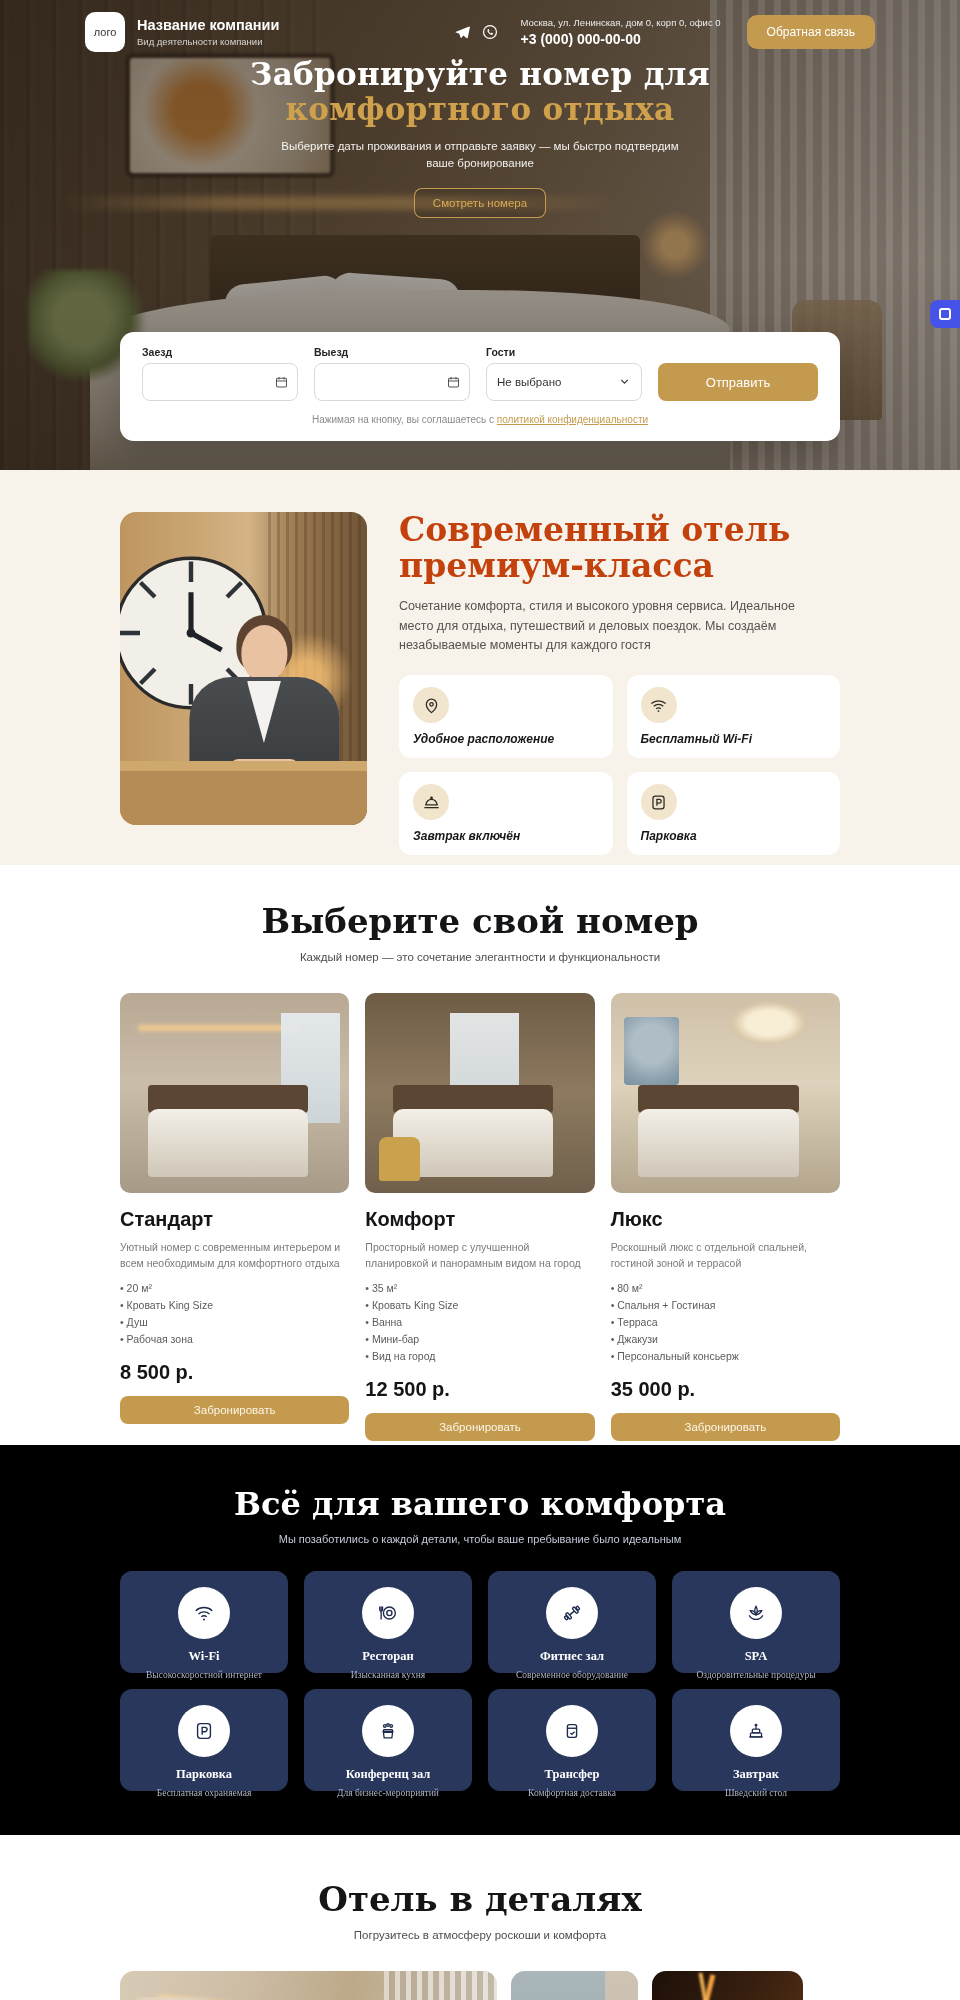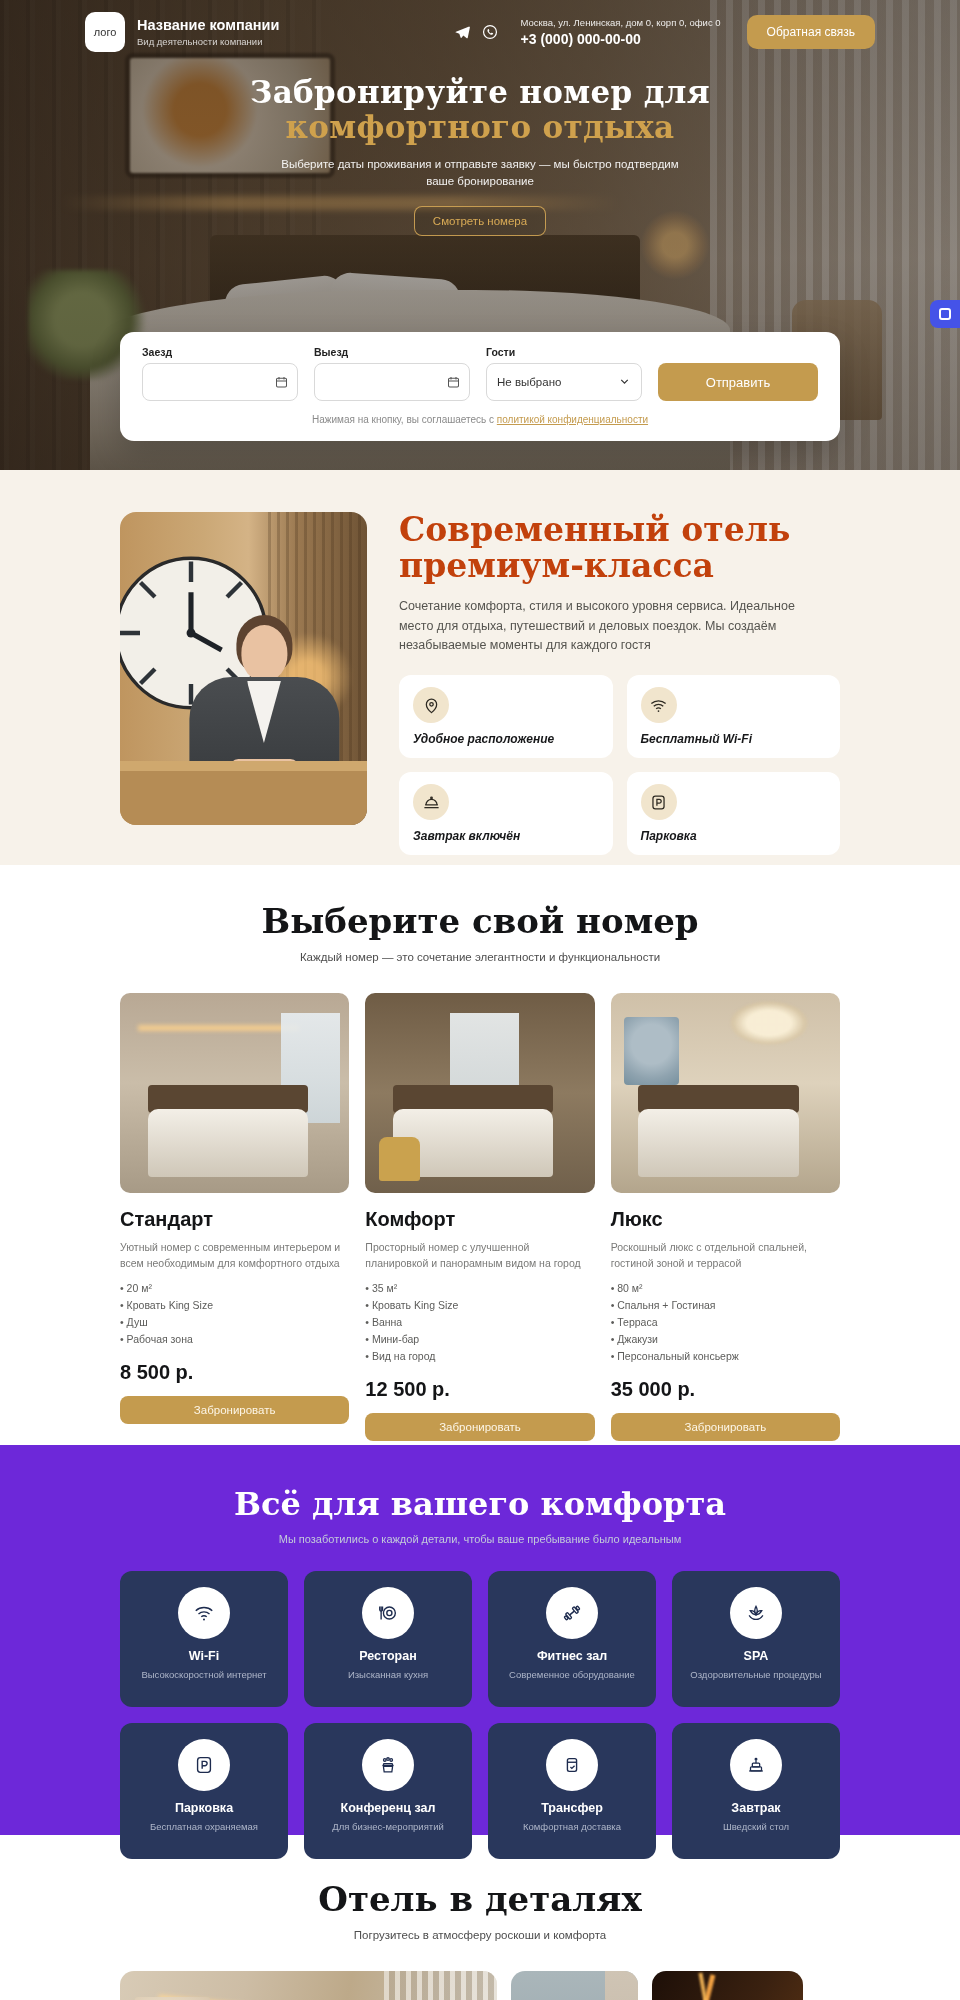--- a/index.html
+++ b/index.html
@@ -56,21 +56,21 @@
   .company-activity { font-size:9.5px; color:rgba(255,255,255,.78); margin-top:2px; }
   .header-spacer { flex:1; }
   .messengers { display:flex; align-items:center; gap:10px; margin-right:10px; }
   .messengers svg { display:block; }
   .contacts { text-align:left; margin-right:14px; }
   .contact-address { font-size:9.5px; color:rgba(255,255,255,.9); }
   .contact-phone { font-size:14px; font-weight:bold; margin-top:3px; }
   .header-cta { background:#c49b4e; color:#fff; border:none; font-size:12px; padding:10px 20px; border-radius:10px; cursor:pointer; font-family:inherit; }
 
   
-  .hero-content { position:relative; z-index:3; text-align:center; padding-top:75px; color:#fff; }
+  .hero-content { position:relative; z-index:3; text-align:center; padding-top:57px; color:#fff; }
   .hero-title { font-size:31px; line-height:1.12; font-weight:bold; letter-spacing:.3px; }
   .hero-title .gold { color:#cfa14d; display:block; }
   .hero-subtitle { margin:12px auto 0; width:420px; font-size:11.5px; line-height:1.45; color:rgba(255,255,255,.92); }
   .hero-ghost-btn { margin-top:16px; display:inline-block; background:rgba(20,15,10,.12); border:1px solid rgba(210,165,85,.9);
     color:#d9ab56; font-size:11.5px; padding:8px 18px; border-radius:8px; cursor:pointer; font-family:inherit; }
 
   
   .booking-card { position:absolute; left:120px; top:332px; width:720px; z-index:4;
     background:#fff; border-radius:14px; box-shadow:0 12px 30px rgba(0,0,0,.18); padding:14px 22px 16px; }
   .booking-row { display:grid; grid-template-columns:1fr 1fr 1fr 160px; gap:16px; align-items:end; }
@@ -131,25 +131,25 @@
   .room3 .art { position:absolute; left:6%; top:12%; width:24%; height:34%; background:radial-gradient(circle at 50% 40%, #aebdc6 0 40%, #8fa3af 70%, #76909e 100%); border-radius:4px; }
   .room3 .swirl { position:absolute; right:14%; top:4%; width:34%; height:22%; background:radial-gradient(ellipse, rgba(250,240,215,.95) 0 40%, rgba(220,200,160,.5) 65%, transparent 75%); border-radius:50%; filter:blur(1px); }
   .room-name { margin-top:15px; font-size:20px; font-weight:bold; color:#141517; }
   .room-desc { margin-top:9px; font-size:10.5px; line-height:1.5; color:#7a7a78; }
   .room-feats { margin-top:10px; list-style:none; }
   .room-feats li { font-size:10.5px; color:#5c5c5a; margin-top:5px; }
   .room-price { margin-top:16px; font-size:20px; font-weight:bold; color:#141517; }
   .room-btn { margin-top:12px; width:100%; height:28px; background:#c49b4e; border:none; border-radius:8px; color:#fdf6e7; font-size:11.5px; cursor:pointer; font-family:inherit; }
 
   
-  .amenities { background:#6d28d9; height:390px; padding-top:40px; color:#fff; }
+  .amenities { background:#000000; height:390px; padding-top:40px; color:#fff; }
   .amenities .section-title { color:#fff; font-size:32px; }
   .amenities .section-subtitle { color:#c3cada; font-size:11px; }
   .amenities-grid { margin-top:26px; display:grid; grid-template-columns:repeat(4,1fr); gap:16px; }
-  .amenity-card { background:#29375c; border-radius:12px; padding:16px 8px 18px; text-align:center; height:136px; }
+  .amenity-card { background:#29375c; border-radius:12px; padding:16px 8px 18px; text-align:center; height:102px;font-family:Liberation Serif, serif; }
   .amenity-icon { width:52px; height:52px; border-radius:50%; background:#fff; margin:0 auto; display:flex; align-items:center; justify-content:center; color:#1d2b4e; }
   .amenity-label { margin-top:10px; font-size:12.5px; font-weight:bold; }
   .amenity-sub { margin-top:6px; font-size:9.5px; color:#aeb6c9; }
 
   
   .details { background:#fff; padding-top:44px; }
   .gallery { margin-top:30px; display:flex; gap:14px; }
   .g-img { height:260px; border-radius:14px; position:relative; overflow:hidden; }
   .g1 { width:377px; background:linear-gradient(100deg,#d8cbb6 0%,#cdbda5 30%,#bda989 55%,#c9bda9 80%,#d9d2c4 100%); }
   .g1:before { content:""; position:absolute; left:10%; top:14%; width:62%; height:5px; background:rgba(255,215,150,.9); filter:blur(2px); transform:rotate(6deg); }

